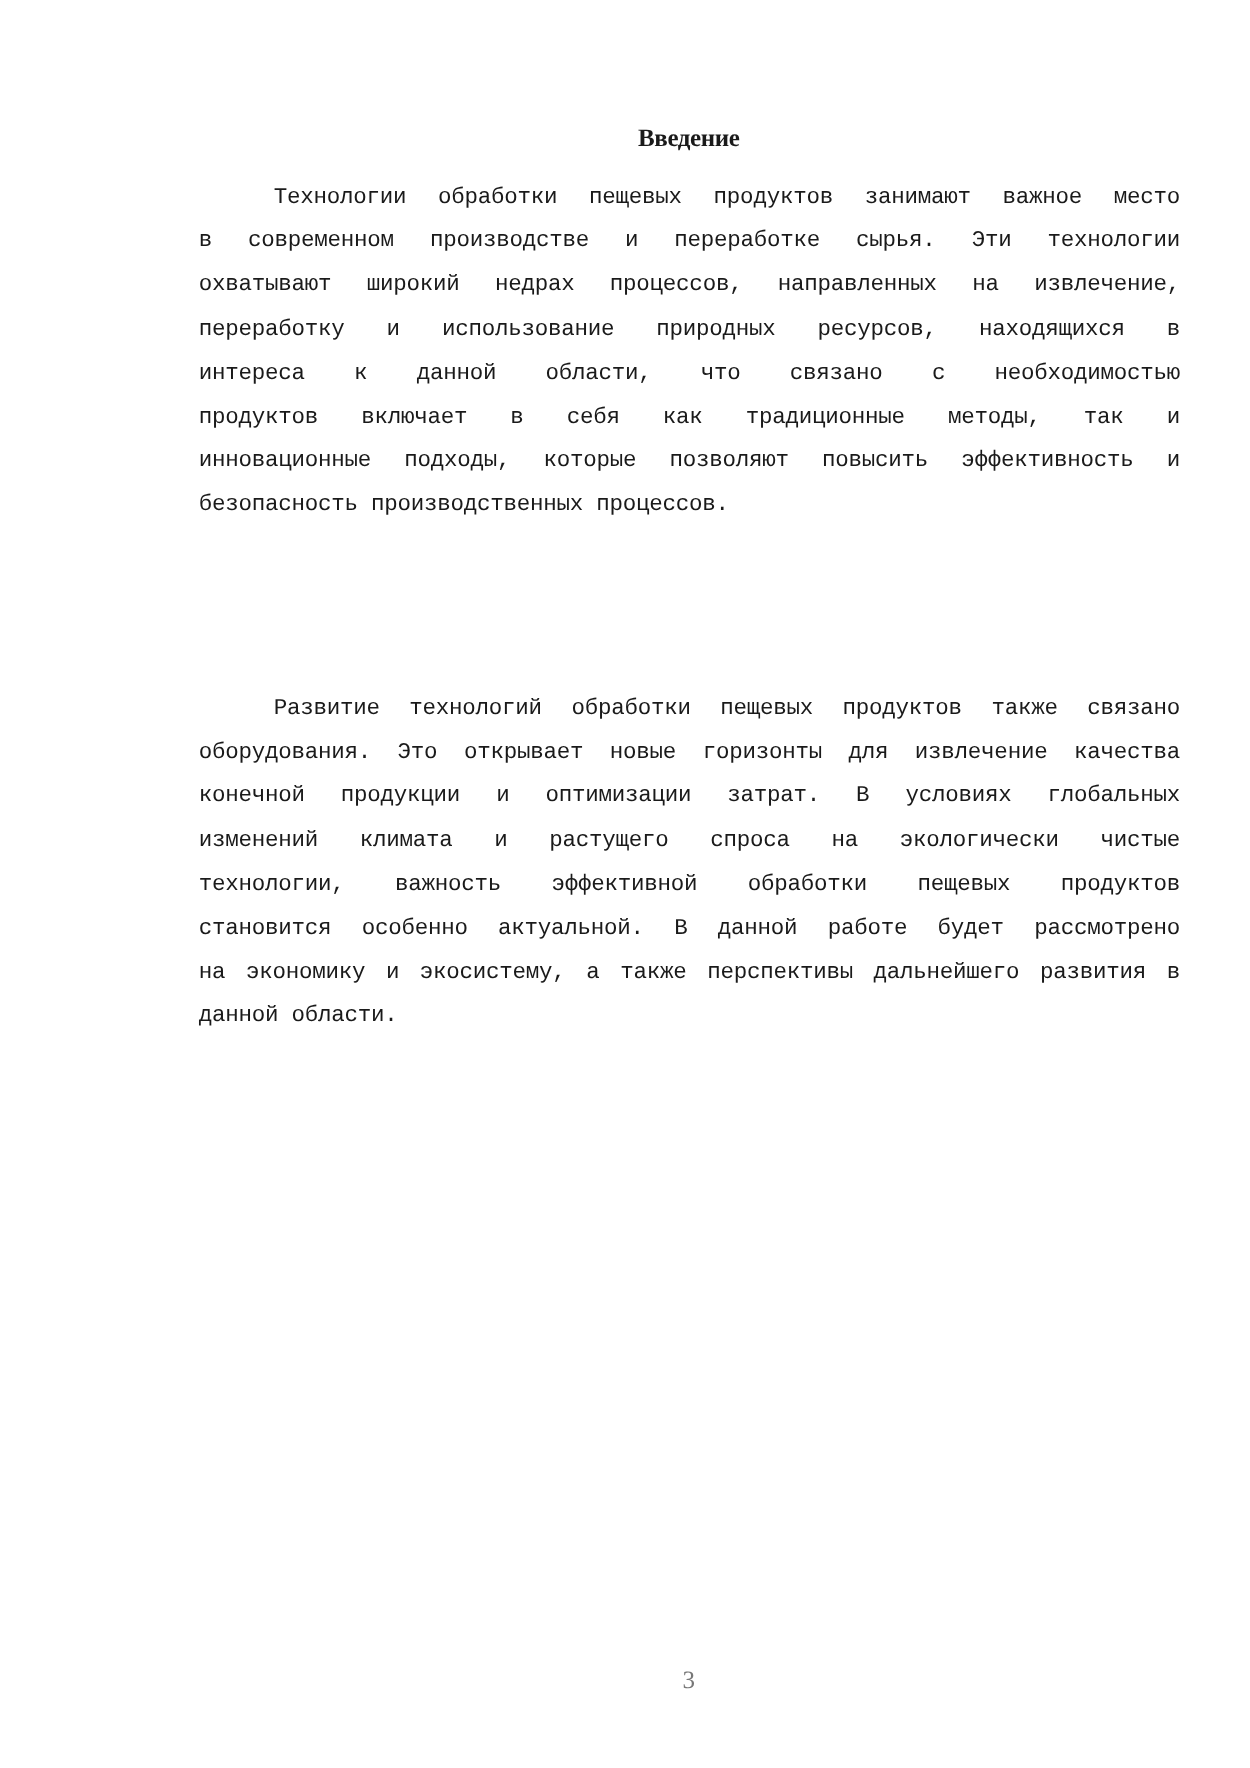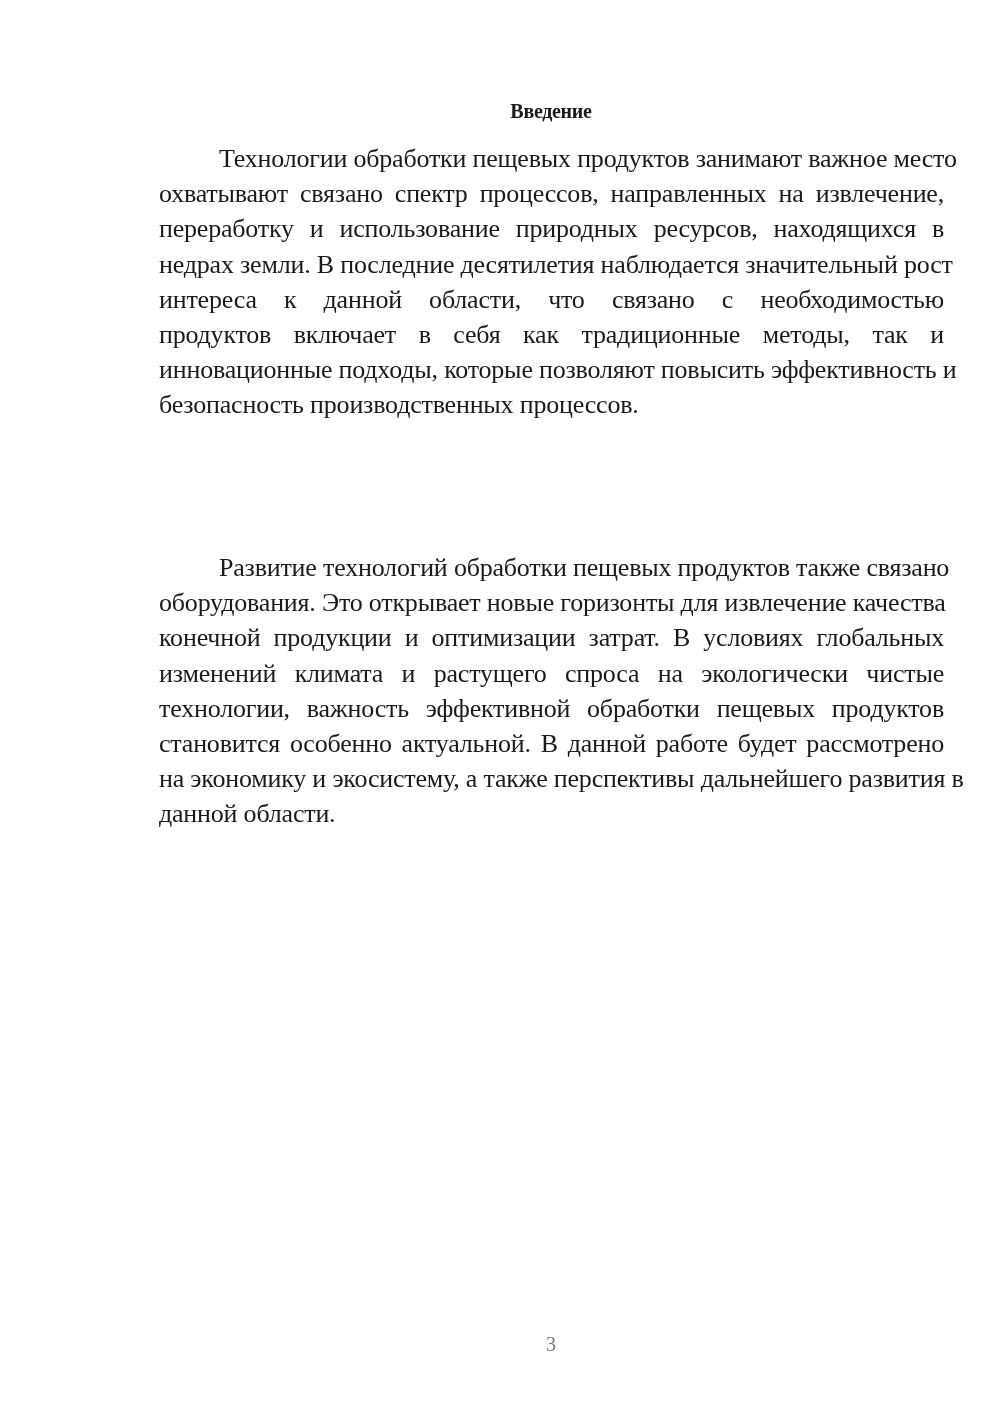--- a/index.html
+++ b/index.html
@@ -35,25 +35,26 @@
       letter-spacing: -0.3px;
     }
     .body-text {
       position: absolute;
       left: 143px;
       width: 785px;
     }
     .line {
       height: 35.2px;
       line-height: 35.2px;
-      font-size: 26px;
+      font-size: 18px;
       white-space: nowrap;
       text-align: justify;
       text-align-last: justify;
       letter-spacing: -0.2px;
+      font-family: Liberation Mono, monospace;
     }
     .line.last {
       text-align-last: left;
     }
     .line.indent {
       padding-left: 60px;
     }
     #para1 { top: 141px; }
     #para2 { top: 550px; }
     .page-number {
@@ -68,23 +69,23 @@
   </style>
 </head>
 <body>
 
 <div class="page">
 
   <div class="title">Введение</div>
 
   <div class="body-text" id="para1">
     <div class="line indent">Технологии обработки пещевых продуктов занимают важное место</div>
-    <div class="line">охватывают связано спектр процессов, направленных на извлечение,</div>
+    <div class="line">в современном производстве и переработке сырья. Эти технологии</div>
+    <div class="line">охватывают широкий недрах процессов, направленных на извлечение,</div>
     <div class="line">переработку и использование природных ресурсов, находящихся в</div>
-    <div class="line">недрах земли. В последние десятилетия наблюдается значительный рост</div>
     <div class="line">интереса к данной области, что связано с необходимостью</div>
     <div class="line">продуктов включает в себя как традиционные методы, так и</div>
     <div class="line">инновационные подходы, которые позволяют повысить эффективность и</div>
     <div class="line last">безопасность производственных процессов.</div>
   </div>
 
   <div class="body-text" id="para2">
     <div class="line indent">Развитие технологий обработки пещевых продуктов также связано</div>
     <div class="line">оборудования. Это открывает новые горизонты для извлечение качества</div>
     <div class="line">конечной продукции и оптимизации затрат. В условиях глобальных</div>

